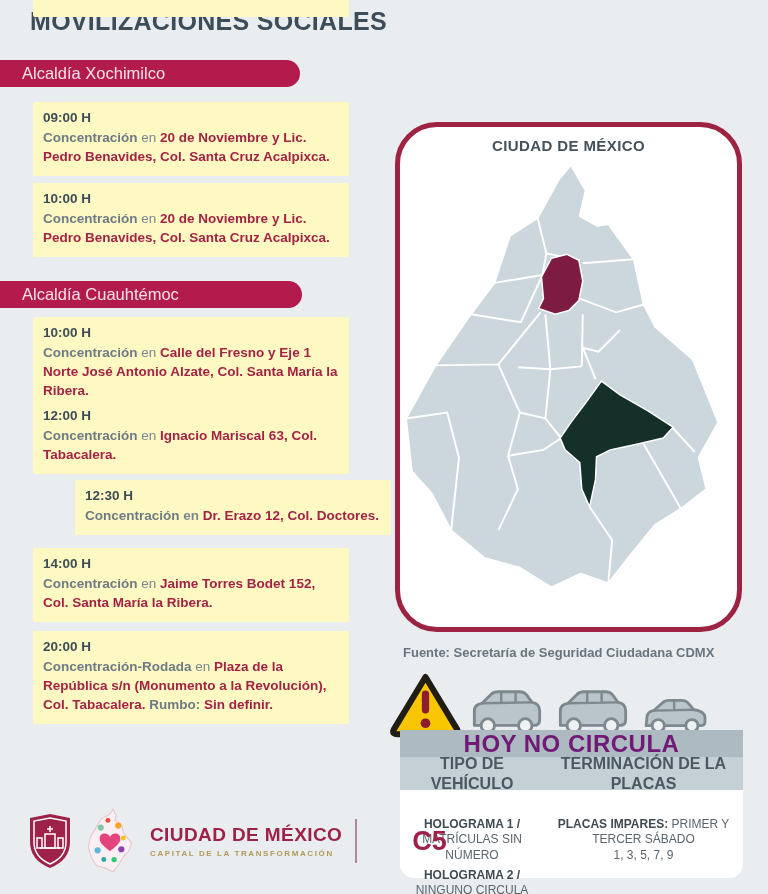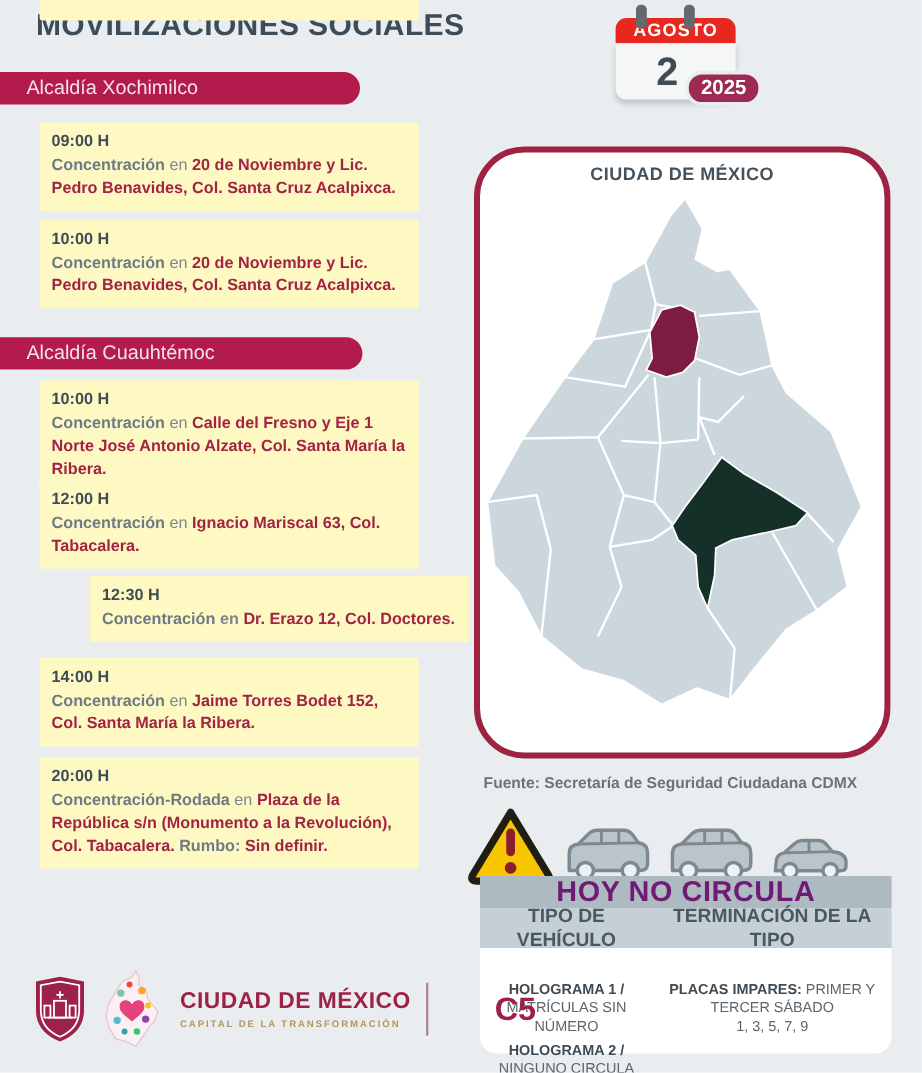--- a/index.html
+++ b/index.html
@@ -75,27 +75,20 @@
   .brand-divider{width:2px;height:44px;background:#b08798;margin:0 13px;}
   .c5{font-size:27px;font-weight:700;color:#9d2148;margin-left:42px;}
 </style>
 </head>
 <body>
 
 <div class="canvas">
 
   <div class="page-title">MOVILIZACIONES SOCIALES</div>
 
-  <div class="calendar">
-    <div class="cal-peg p1"></div>
-    <div class="cal-peg p2"></div>
-    <div class="cal-header">AGOSTO</div>
-    <div class="cal-body">2</div>
-    <div class="cal-year">2025</div>
-  </div>
 
   <div class="pill pill1">Alcaldía Xochimilco</div>
   <div class="pill pill2">Alcaldía Cuauhtémoc</div>
 
   <div class="card c1">
     <div class="ev-time">09:00 H</div>
     <div class="ev-body">
       <span class="ev-type">Concentración</span>
       <span class="ev-conn">en</span>
       <span class="ev-loc">20 de Noviembre y Lic. Pedro Benavides, Col. Santa Cruz Acalpixca.</span>
@@ -214,21 +207,21 @@
       <path d="M4 36 L5 26 Q6 21 12 20 L21 12 Q24 9 29 9 L42 9 Q47 9 50 13 L55 19 Q66 20 67 27 L67 32 Q67 36 62 36 Z" fill="#bac4cb" stroke="#7d888f" stroke-width="3" stroke-linejoin="round"></path>
       <path d="M12 20 L55 19 M34 9 L34 20" stroke="#7d888f" stroke-width="2.5" fill="none"></path>
       <circle cx="17" cy="36" r="6.5" fill="#eef1f3" stroke="#7d888f" stroke-width="3"></circle>
       <circle cx="53" cy="36" r="6.5" fill="#eef1f3" stroke="#7d888f" stroke-width="3"></circle>
     </svg>
   </div>
 
   <div class="hnc-band">HOY NO CIRCULA</div>
   <div class="hnc-sub">
     <div class="col colL">TIPO DE VEHÍCULO</div>
-    <div class="col colR">TERMINACIÓN DE LA TIPO</div>
+    <div class="col colR">TERMINACIÓN DE LA PLACAS</div>
   </div>
   <div class="hnc-card">
     <div class="col colL">
       <div>
         <span class="g-bold">HOLOGRAMA 1 /</span><br>
         <span class="g-reg">MATRÍCULAS SIN NÚMERO</span>
       </div>
       <div class="g-gap">
         <span class="g-bold">HOLOGRAMA 2 /</span><br>
         <span class="g-reg">NINGUNO CIRCULA</span>

